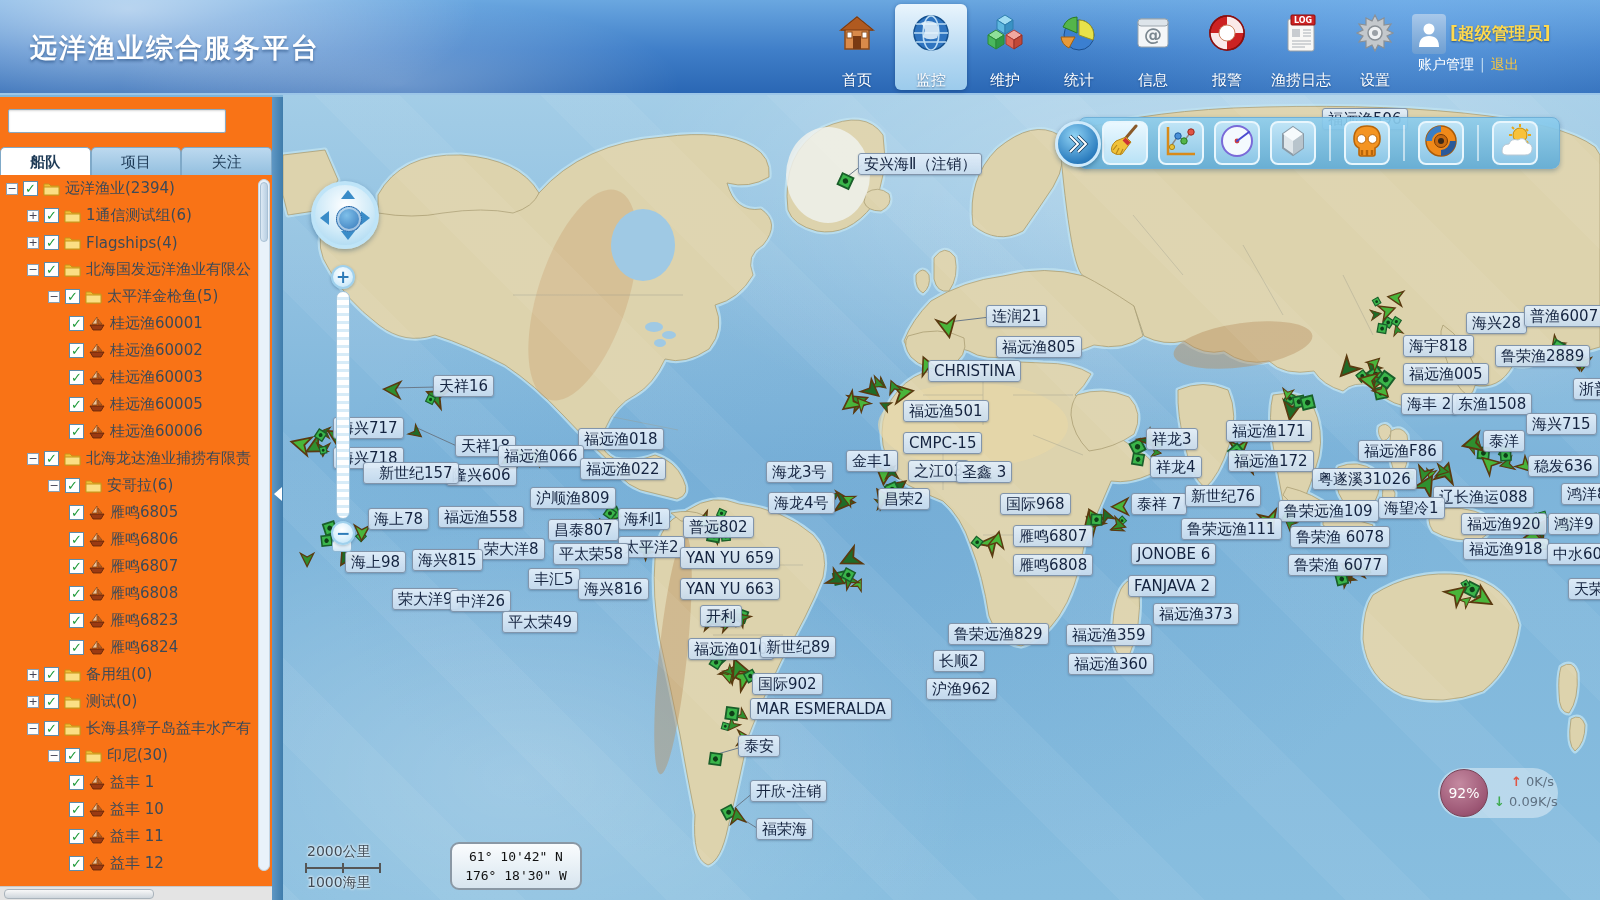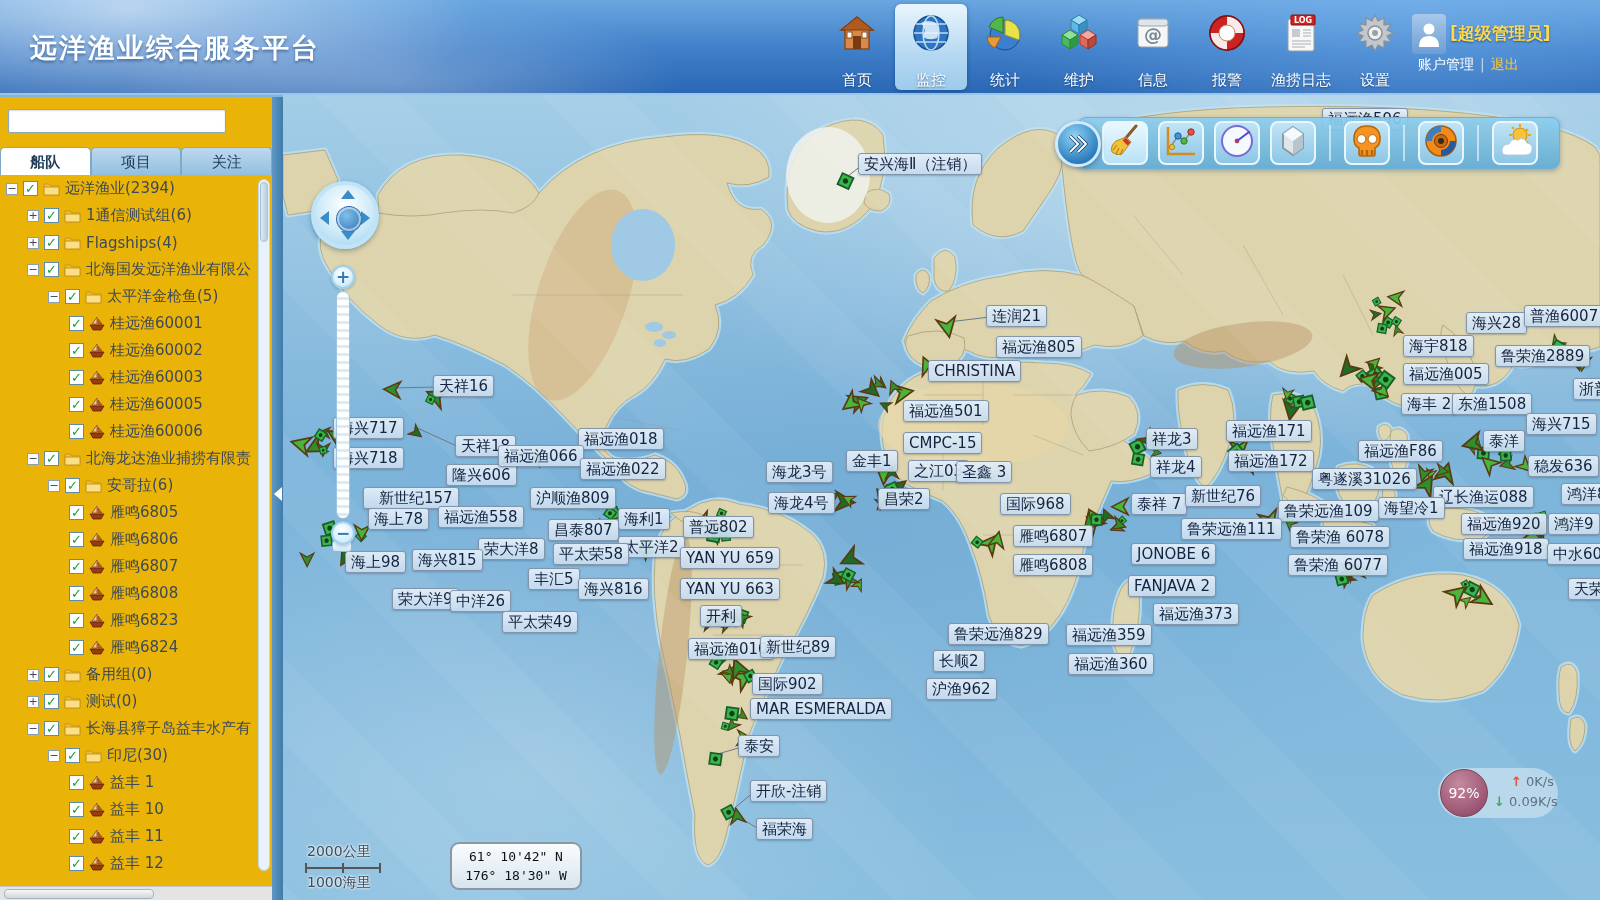--- a/index.html
+++ b/index.html
@@ -33,21 +33,21 @@
     display:flex; align-items:center; justify-content:center; }
   #user-role { position:absolute; left:32px; top:10px; color:#ffd94d; font-weight:bold;
     font-size:17px; text-shadow:0 1px 2px rgba(0,40,90,.6); white-space:nowrap; }
   #user-links { position:absolute; left:0px; top:44px; font-size:14px; white-space:nowrap; }
   #user-links .sep { color:#bcd8f0; margin:0 6px; }
   #link-logout { color:#ffc83a; cursor:pointer; }
   #link-account { color:#fff; cursor:pointer; }
 
   
   #sidebar { position:absolute; left:0; top:97px; width:283px; height:803px;
-    background:#eab308; }
+    background:#f97316; }
   #side-strip { position:absolute; right:0; top:0; width:11px; height:100%;
     background:linear-gradient(90deg,#5e97c4,#3f7cab); cursor:pointer; }
   #collapse-arrow { position:absolute; right:1px; top:390px; width:0; height:0;
     border-top:7px solid transparent; border-bottom:7px solid transparent;
     border-right:8px solid #fff; }
   #search-input { position:absolute; left:8px; top:12px; width:218px; height:24px;
     border:1px solid #8aa8bf; border-radius:2px; background:#fff; padding:0 6px;
     font-size:13px; box-shadow:inset 0 1px 2px rgba(0,0,0,.15); }
   #tabs { position:absolute; left:0px; top:50px; width:272px; height:28px; display:flex; }
   .tab { flex:1; text-align:center; font-size:15px; line-height:28px; color:#1d3a56;
@@ -183,45 +183,45 @@
             <ellipse cx="20" cy="20" rx="8" ry="17" fill="none" stroke="#bcdcf4" stroke-width="1.6"></ellipse>
             <path d="M3,20 L37,20 M5,11 L35,11 M5,29 L35,29" stroke="#bcdcf4" stroke-width="1.6" fill="none"></path>
             <path d="M10,10 Q16,16 12,24 Q18,28 26,25 Q30,17 25,10 Q17,6 10,10Z" fill="#e8f4fc" opacity=".85"></path>
           </svg>
         </div>
         <div class="nlabel">监控</div>
       </div>
       <div class="nav-item">
         <div class="nico">
           <svg width="40" height="40" viewBox="0 0 40 40">
-            <circle cx="20" cy="22" r="15" fill="#3b7fd0" stroke="#1c4f8e"></circle>
-            <path d="M20,22 L20,7 A15,15 0 0,1 34,27 Z" fill="#e8e24a" stroke="#9a9420"></path>
-            <path d="M18,20 L4,14 A16,16 0 0,1 18,4 Z" fill="#54b54a" stroke="#2a7a24"></path>
-            <path d="M16,24 L2,24 A14,14 0 0,0 10,35 Z" fill="#e89a3a" stroke="#a05f12"></path>
-          </svg>
-        </div>
-        <div class="nlabel">统计</div>
-      </div>
-      <div class="nav-item">
-        <div class="nico">
-          <svg width="40" height="40" viewBox="0 0 40 40">
             <g stroke-width="1">
               <path d="M20,2 L28,7 L20,12 L12,7 Z" fill="#9fdcf2" stroke="#2e7fae"></path>
               <path d="M12,7 L20,12 L20,21 L12,16 Z" fill="#5fb8e0" stroke="#2e7fae"></path>
               <path d="M28,7 L20,12 L20,21 L28,16 Z" fill="#3a92c4" stroke="#2e7fae"></path>
               <path d="M11,17 L19,22 L11,27 L3,22 Z" fill="#8fe09a" stroke="#2a8a3a"></path>
               <path d="M3,22 L11,27 L11,36 L3,31 Z" fill="#4ab85e" stroke="#2a8a3a"></path>
               <path d="M19,22 L11,27 L11,36 L19,31 Z" fill="#2f9a44" stroke="#2a8a3a"></path>
               <path d="M29,17 L37,22 L29,27 L21,22 Z" fill="#f0a8a0" stroke="#b04038"></path>
               <path d="M21,22 L29,27 L29,36 L21,31 Z" fill="#e06a5a" stroke="#b04038"></path>
               <path d="M37,22 L29,27 L29,36 L37,31 Z" fill="#c04838" stroke="#903028"></path>
             </g>
           </svg>
         </div>
         <div class="nlabel">维护</div>
+      </div>
+      <div class="nav-item">
+        <div class="nico">
+          <svg width="40" height="40" viewBox="0 0 40 40">
+            <circle cx="20" cy="22" r="15" fill="#3b7fd0" stroke="#1c4f8e"></circle>
+            <path d="M20,22 L20,7 A15,15 0 0,1 34,27 Z" fill="#e8e24a" stroke="#9a9420"></path>
+            <path d="M18,20 L4,14 A16,16 0 0,1 18,4 Z" fill="#54b54a" stroke="#2a7a24"></path>
+            <path d="M16,24 L2,24 A14,14 0 0,0 10,35 Z" fill="#e89a3a" stroke="#a05f12"></path>
+          </svg>
+        </div>
+        <div class="nlabel">统计</div>
       </div>
       <div class="nav-item">
         <div class="nico">
           <svg width="38" height="38" viewBox="0 0 38 38">
             <rect x="4" y="5" width="30" height="28" rx="3" fill="#f4f6f8" stroke="#9aa4ac"></rect>
             <rect x="4" y="5" width="30" height="7" rx="3" fill="#dde4ea" stroke="#9aa4ac"></rect>
             <text x="19" y="27" font-size="18" fill="#7a868f" text-anchor="middle" font-weight="bold">@</text>
           </svg>
         </div>
         <div class="nlabel">信息</div>
@@ -1305,21 +1305,21 @@
       <div class="vlabel" style="left: 1200px; top: 335px;">泰洋</div>
       <div class="vlabel" style="left: 1075px; top: 345px;">福远渔F86</div>
       <div class="vlabel" style="left: 945px; top: 355px;">福远渔172</div>
       <div class="vlabel" style="left: 867px; top: 361px;">祥龙4</div>
       <div class="vlabel" style="left: 563px; top: 355px;">金丰1</div>
       <div class="vlabel" style="left: 625px; top: 365px;">之江03</div>
       <div class="vlabel" style="left: 673px; top: 366px;">圣鑫 3</div>
       <div class="vlabel" style="left: 483px; top: 366px;">海龙3号</div>
       <div class="vlabel" style="left: 1245px; top: 360px;">稳发636</div>
       <div class="vlabel" style="left: 1029px; top: 373px;">粤遂溪31026</div>
-      <div class="vlabel" style="left: 80px; top: 392px; padding-left: 15px;">新世纪157</div>
+      <div class="vlabel" style="left: 80px; top: 367px; padding-left: 15px;">新世纪157</div>
       <div class="vlabel" style="left: 247px; top: 392px;">沪顺渔809</div>
       <div class="vlabel" style="left: 595px; top: 393px;">昌荣2</div>
       <div class="vlabel" style="left: 485px; top: 397px;">海龙4号</div>
       <div class="vlabel" style="left: 848px; top: 398px;">泰祥 7</div>
       <div class="vlabel" style="left: 902px; top: 390px;">新世纪76</div>
       <div class="vlabel" style="left: 1278px; top: 388px;">鸿洋88</div>
       <div class="vlabel" style="left: 1150px; top: 391px;">辽长渔运088</div>
       <div class="vlabel" style="left: 717px; top: 398px;">国际968</div>
       <div class="vlabel" style="left: 1095px; top: 402px;">海望冷1</div>
       <div class="vlabel" style="left: 995px; top: 405px;">鲁荣远渔109</div>

